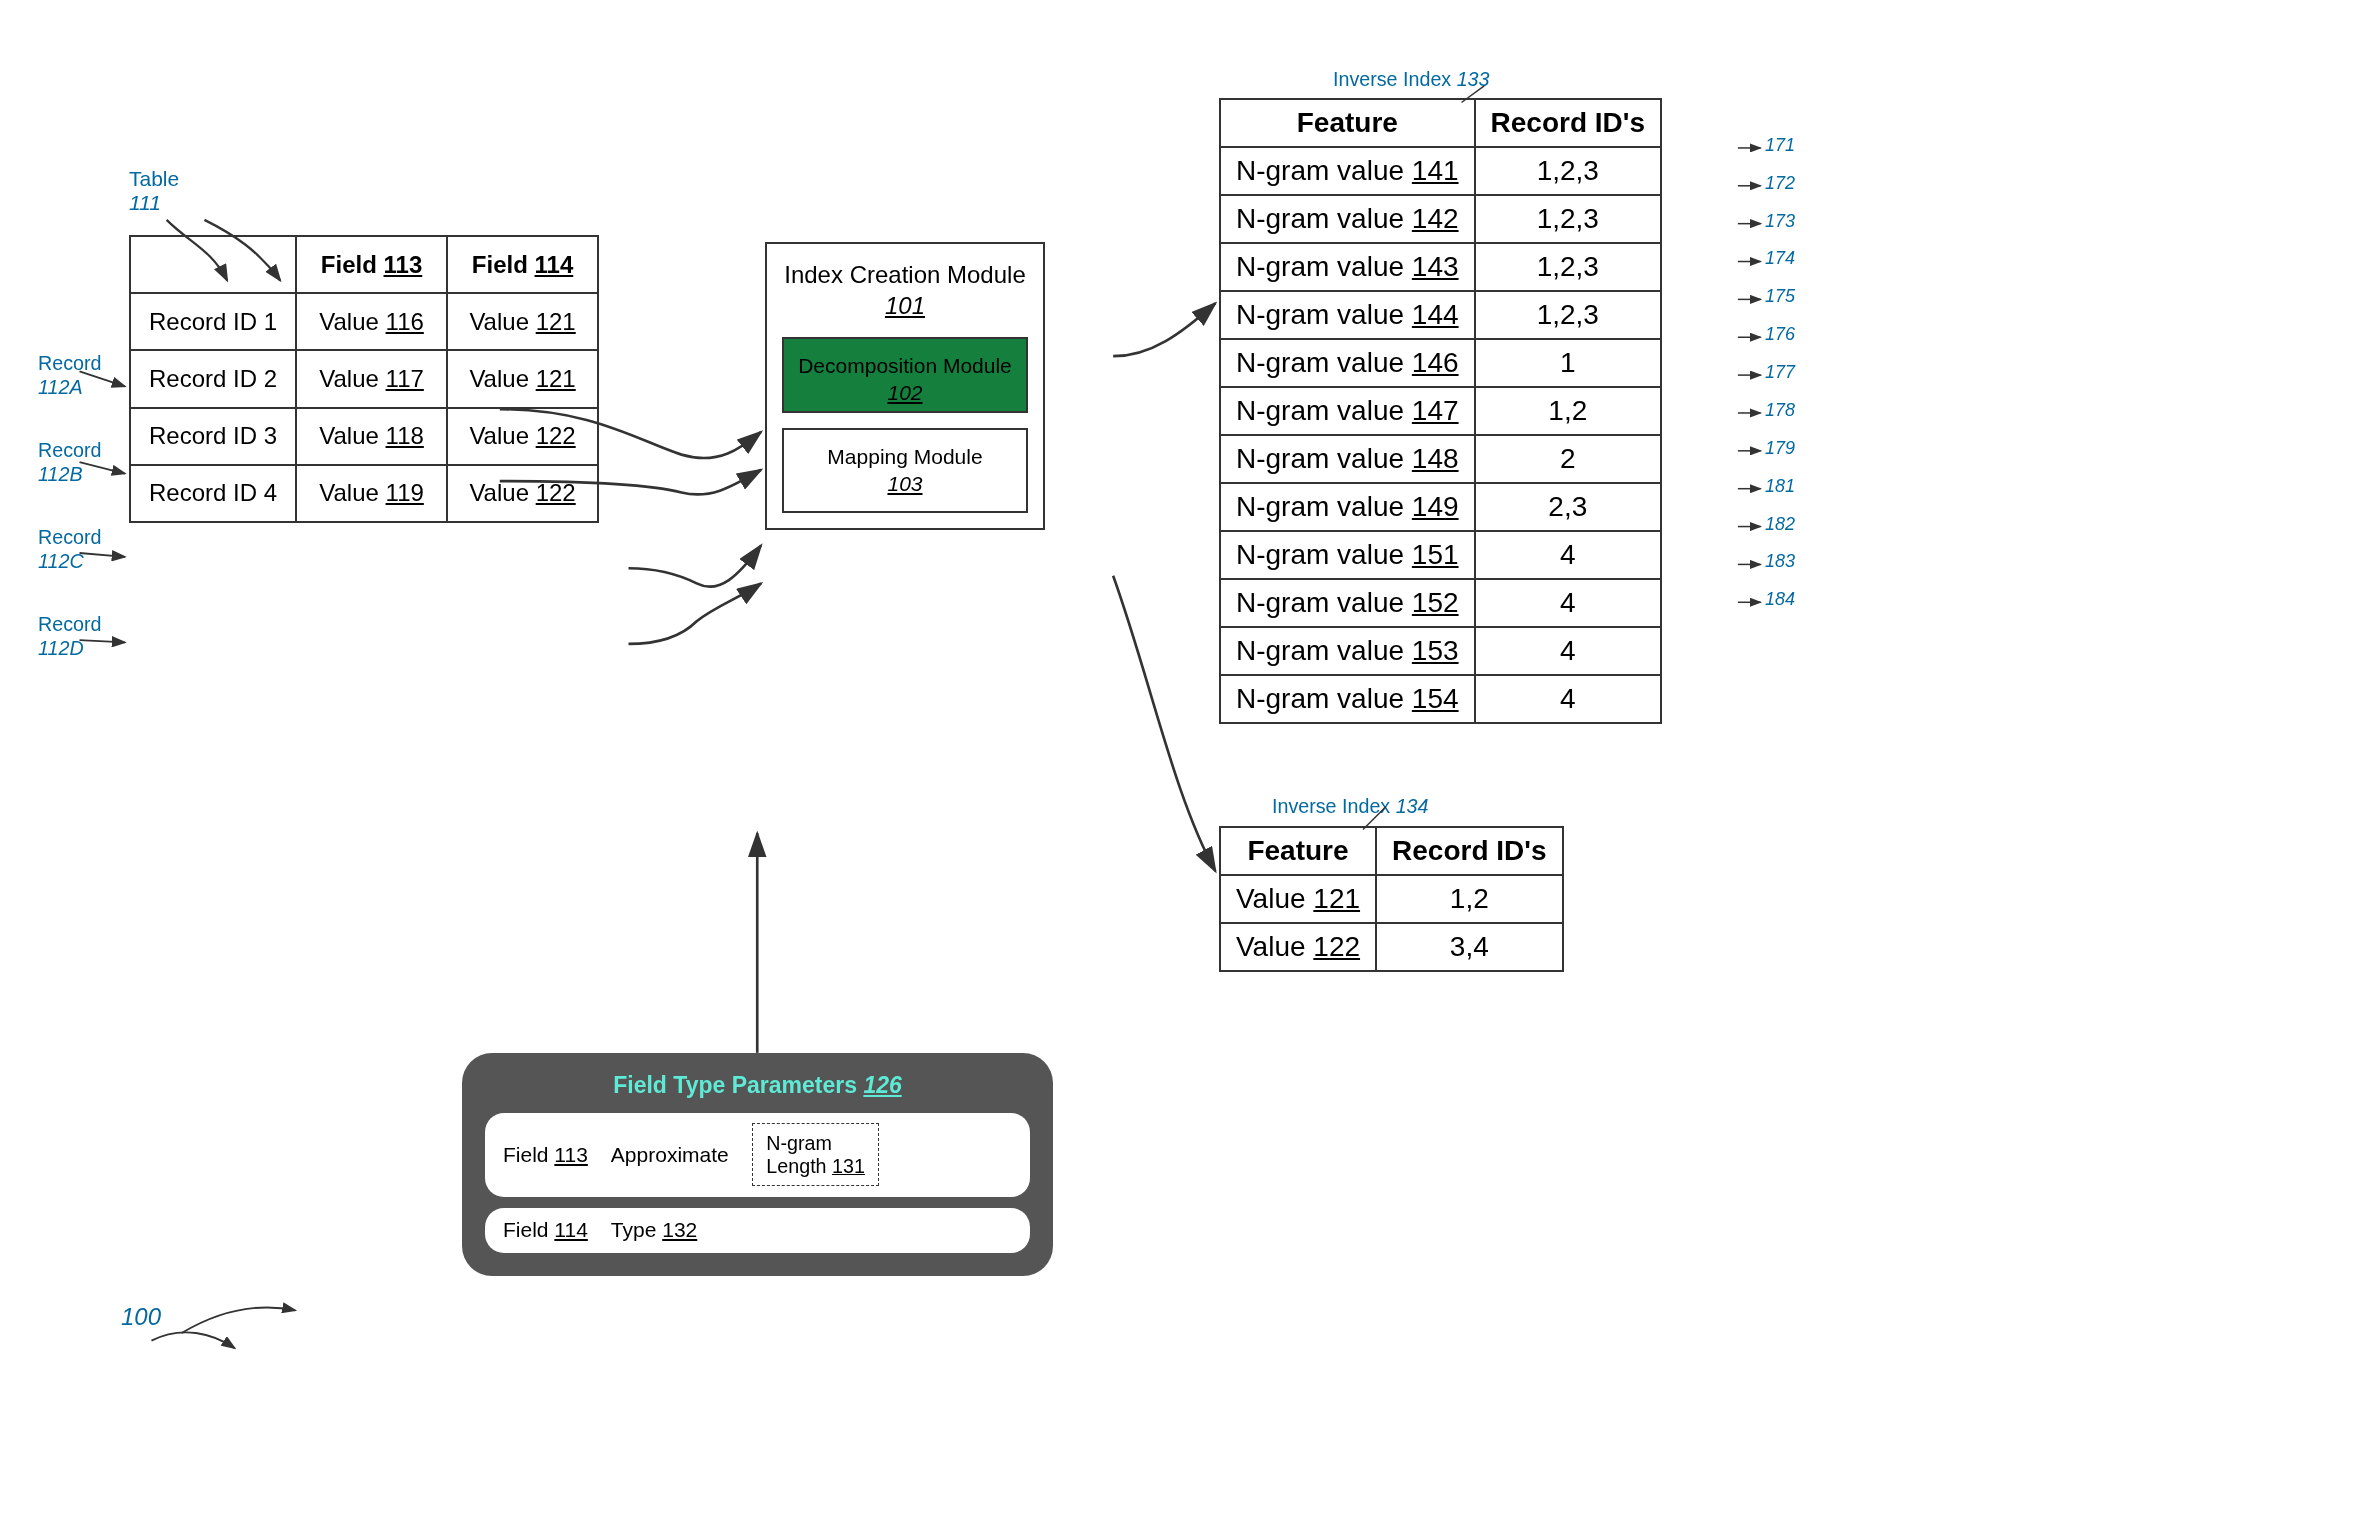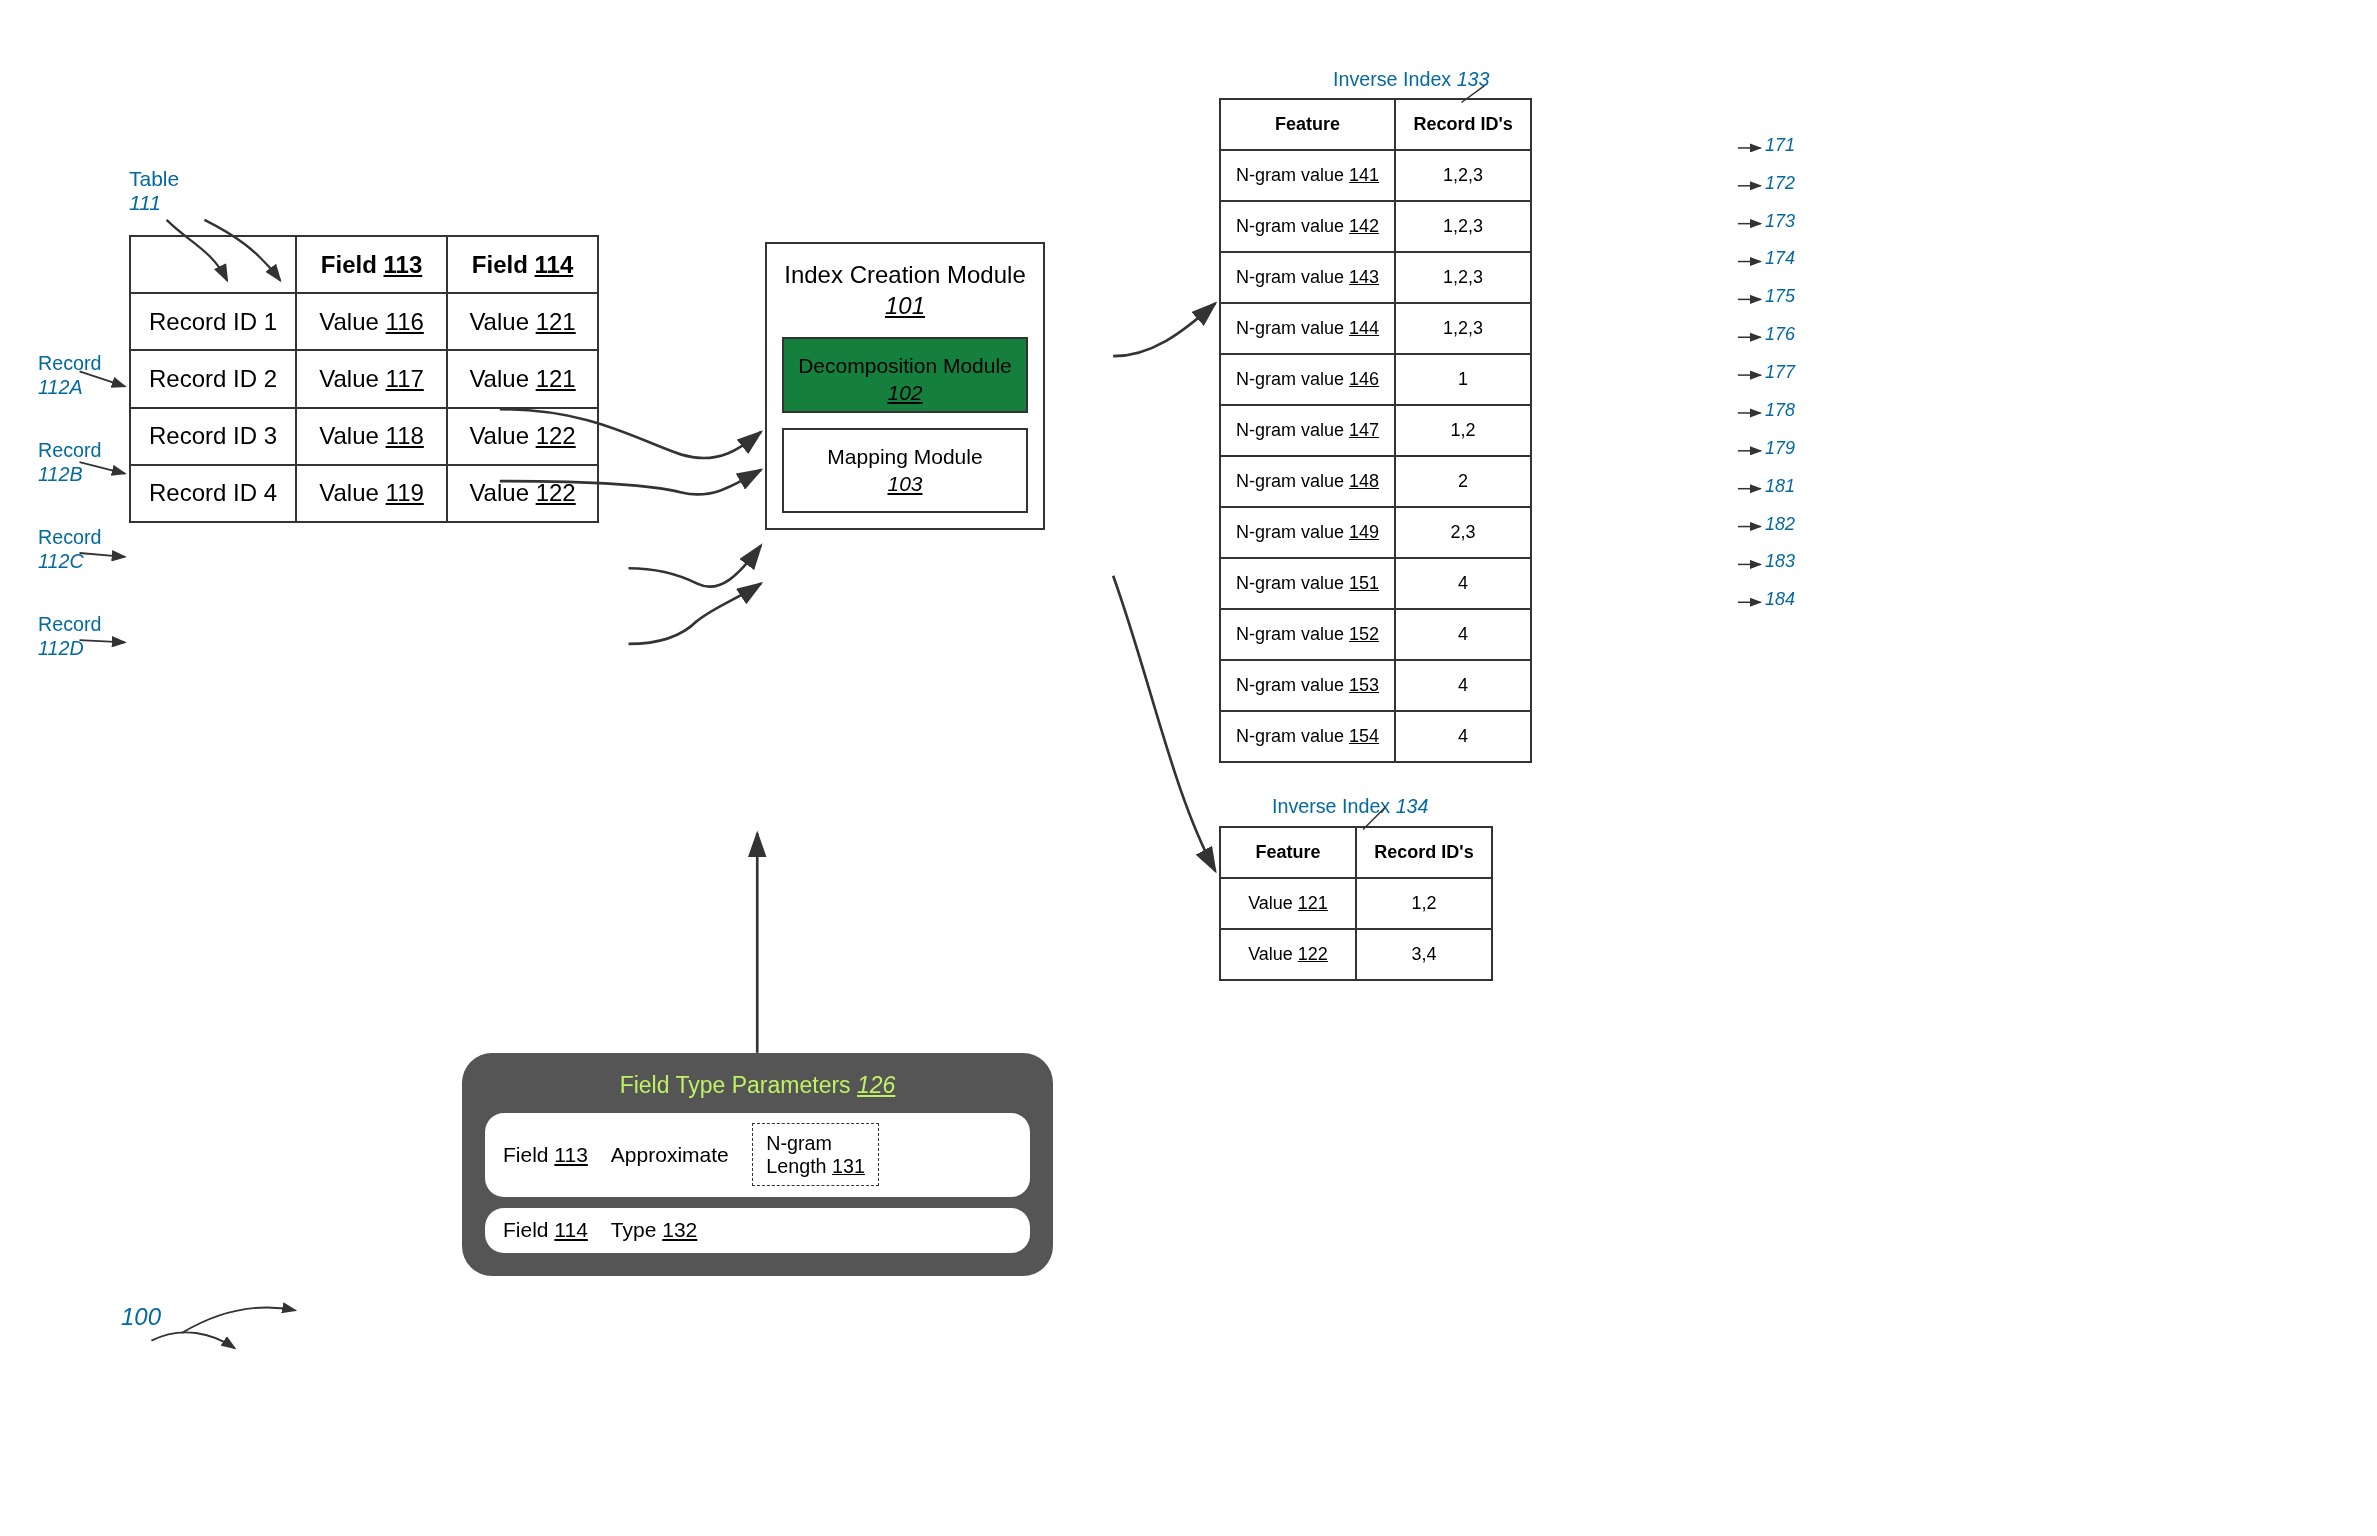--- a/index.html
+++ b/index.html
@@ -76,46 +76,47 @@
       line-height: 1.3;
     }
 
     
     .inv-index {
       position: absolute;
       border-collapse: collapse;
     }
     .inv-index th, .inv-index td {
       border: 2.3px solid #333;
-      padding: 14px 15px;
-      font-size: 18px;
+      padding: 7px 15px;
+      font-size: 28px;
       text-align: center;
       min-width: 136px;
       margin-top: 15px;
     }
     .inv-index th {
       font-weight: bold;
       background: #fff;
     }
 
     
     .ftp-box {
       position: absolute;
       top: 1053px;
       left: 462px;
       width: 591px;
       background: #555;
       border-radius: 30px;
       padding: 19px 23px 23px;
     }
     .ftp-title {
-      color: #bef264;
+      color: #5eead4;
       font-size: 23px;
       text-align: center;
       margin-bottom: 13.6px;
+      font-weight: bold;
     }
     .ftp-row {
       background: #fff;
       border-radius: 19px;
       padding: 10.6px 18px;
       display: flex;
       align-items: center;
       gap: 23px;
       font-size: 21px;
       margin-bottom: 10.6px;

